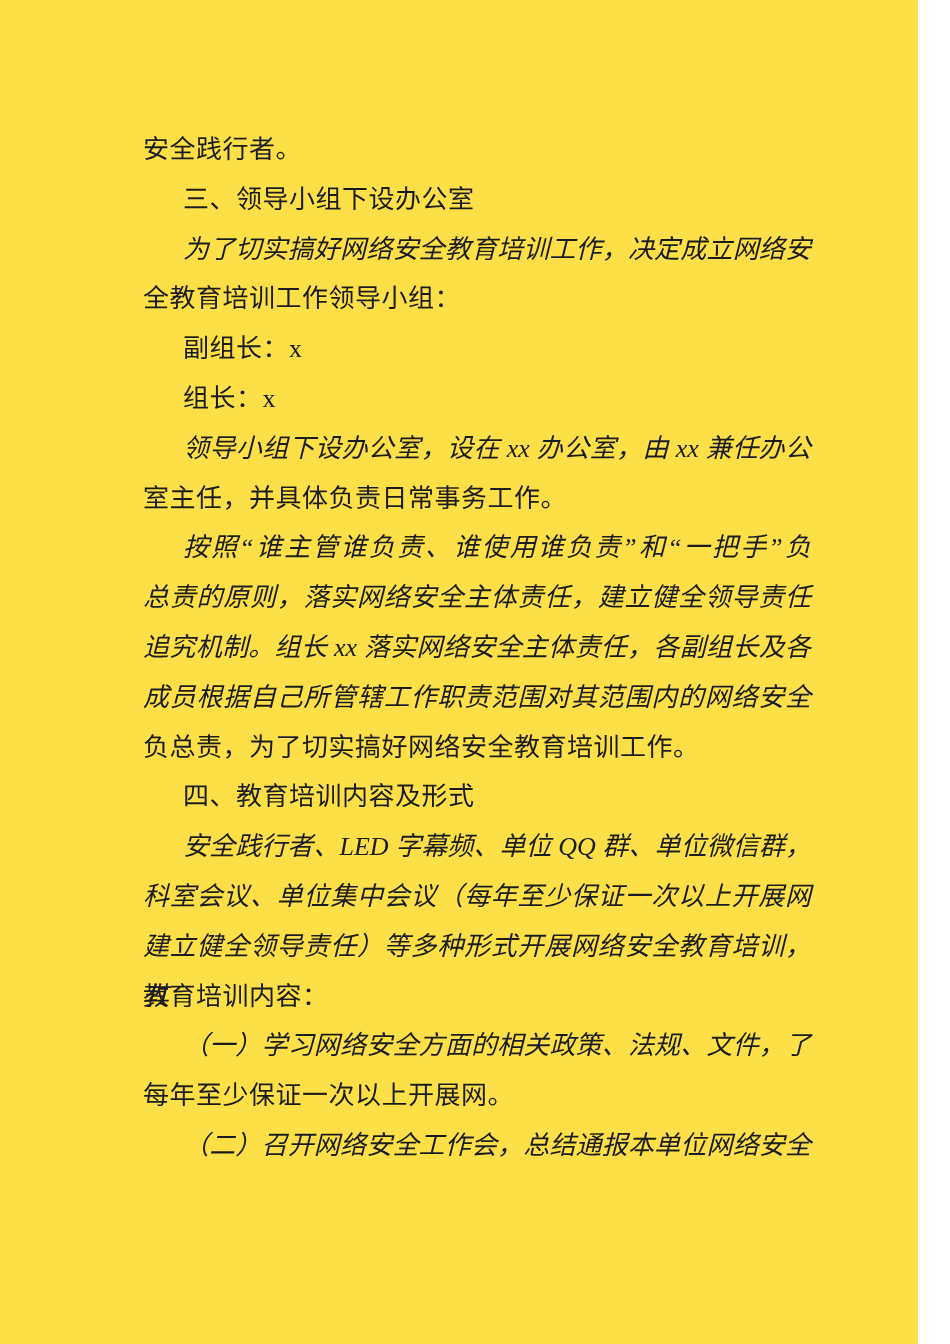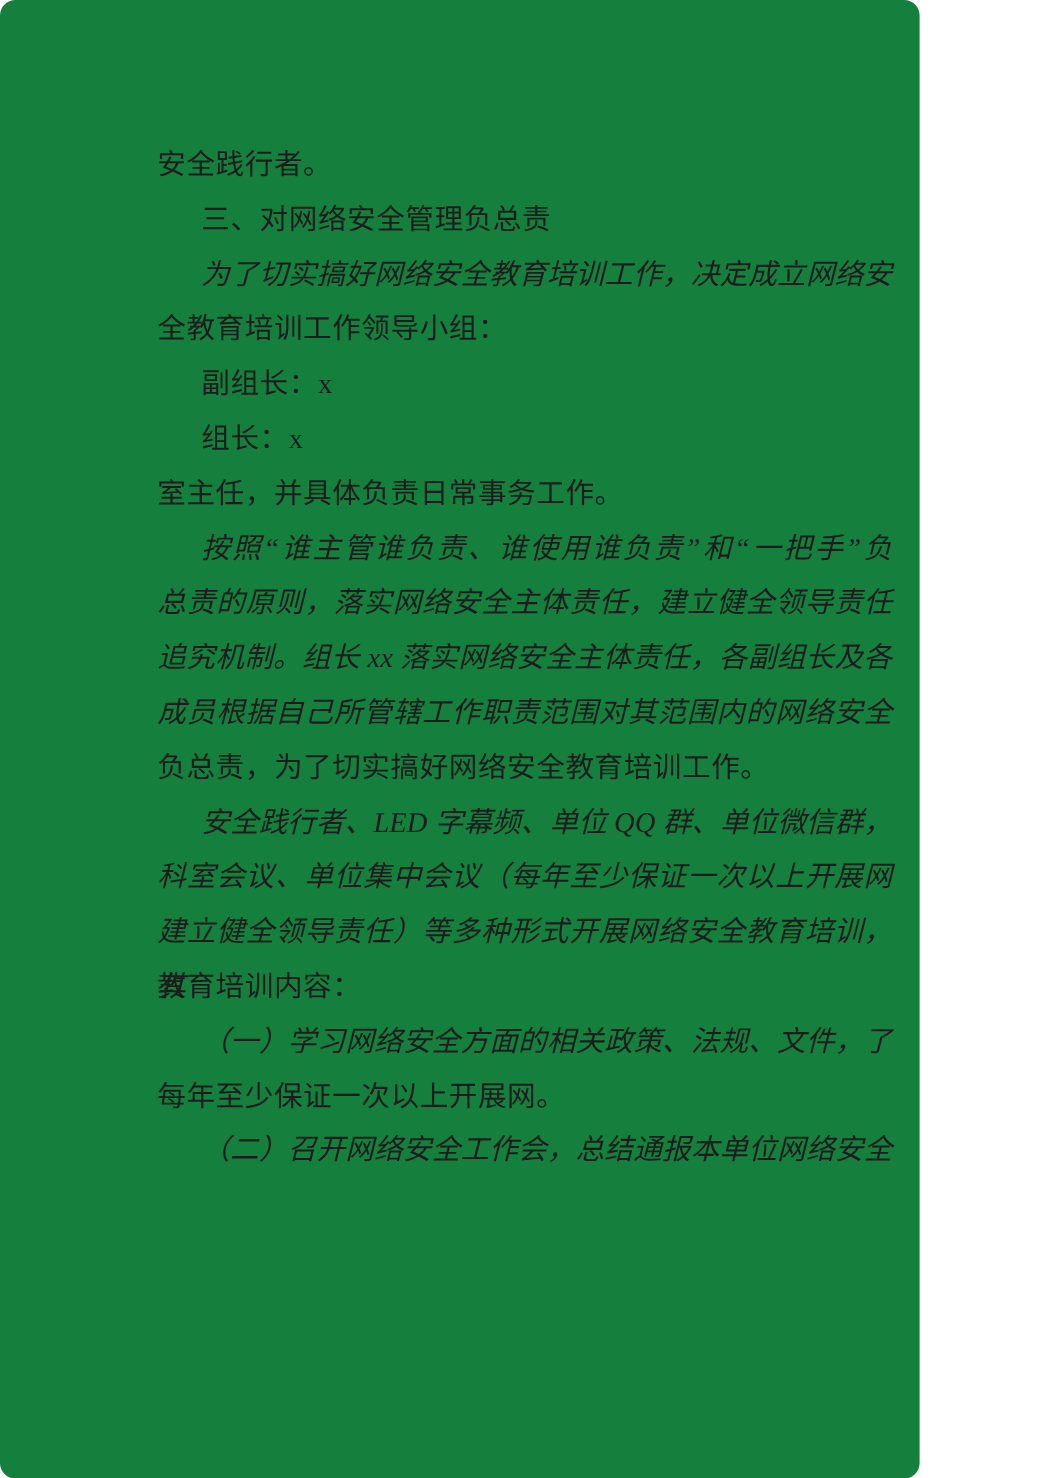--- a/index.html
+++ b/index.html
@@ -2,26 +2,25 @@
 <html lang="zh-CN"><head>
 <meta charset="utf-8">
 <style>
   html, body {
     margin: 0;
     padding: 0;
     background: #ffffff;
   }
   .page {
     position: relative;
-    width: 836px;
+    width: 918px;
     height: 1344px;
-    background: #15803d;
+    background: #fde047;
     overflow: hidden;
     font-family: "Liberation Serif", "DejaVu Serif", serif;
-    border-radius: 14px;
   }
   .doc-body {
     position: absolute;
     top: 125px;
     left: 143px;
     width: 668px;
     color: #1c1c1c;
     font-size: 26px;
   }
   .line {
@@ -41,31 +40,33 @@
   .line.indent {
     padding-left: 40px;
   }
 </style>
 </head>
 <body>
 
 <div class="page">
   <div class="doc-body" id="doc-body" style="color: rgb(28, 28, 28);">
       <div class="line">安全践行者。</div>
-      <div class="line indent">三、对网络安全管理负总责</div>
+      <div class="line indent">三、领导小组下设办公室</div>
       <div class="line indent justify">为了切实搞好网络安全教育培训工作，决定成立网络安</div>
       <div class="line">全教育培训工作领导小组：</div>
       <div class="line indent">副组长：x</div>
       <div class="line indent">组长：x</div>
+      <div class="line indent justify">领导小组下设办公室，设在 xx 办公室，由 xx 兼任办公</div>
       <div class="line">室主任，并具体负责日常事务工作。</div>
       <div class="line indent justify">按照“谁主管谁负责、谁使用谁负责”和“一把手”负</div>
       <div class="line justify">总责的原则，落实网络安全主体责任，建立健全领导责任</div>
       <div class="line justify">追究机制。组长 xx 落实网络安全主体责任，各副组长及各</div>
       <div class="line justify">成员根据自己所管辖工作职责范围对其范围内的网络安全</div>
       <div class="line">负总责，为了切实搞好网络安全教育培训工作。</div>
+      <div class="line indent">四、教育培训内容及形式</div>
       <div class="line indent justify">安全践行者、LED 字幕频、单位 QQ 群、单位微信群，</div>
       <div class="line justify">科室会议、单位集中会议（每年至少保证一次以上开展网</div>
       <div class="line justify">建立健全领导责任）等多种形式开展网络安全教育培训，其</div>
       <div class="line">教育培训内容：</div>
       <div class="line indent justify">（一）学习网络安全方面的相关政策、法规、文件，了</div>
       <div class="line">每年至少保证一次以上开展网。</div>
       <div class="line indent justify">（二）召开网络安全工作会，总结通报本单位网络安全</div>
     </div>
 </div>
 

